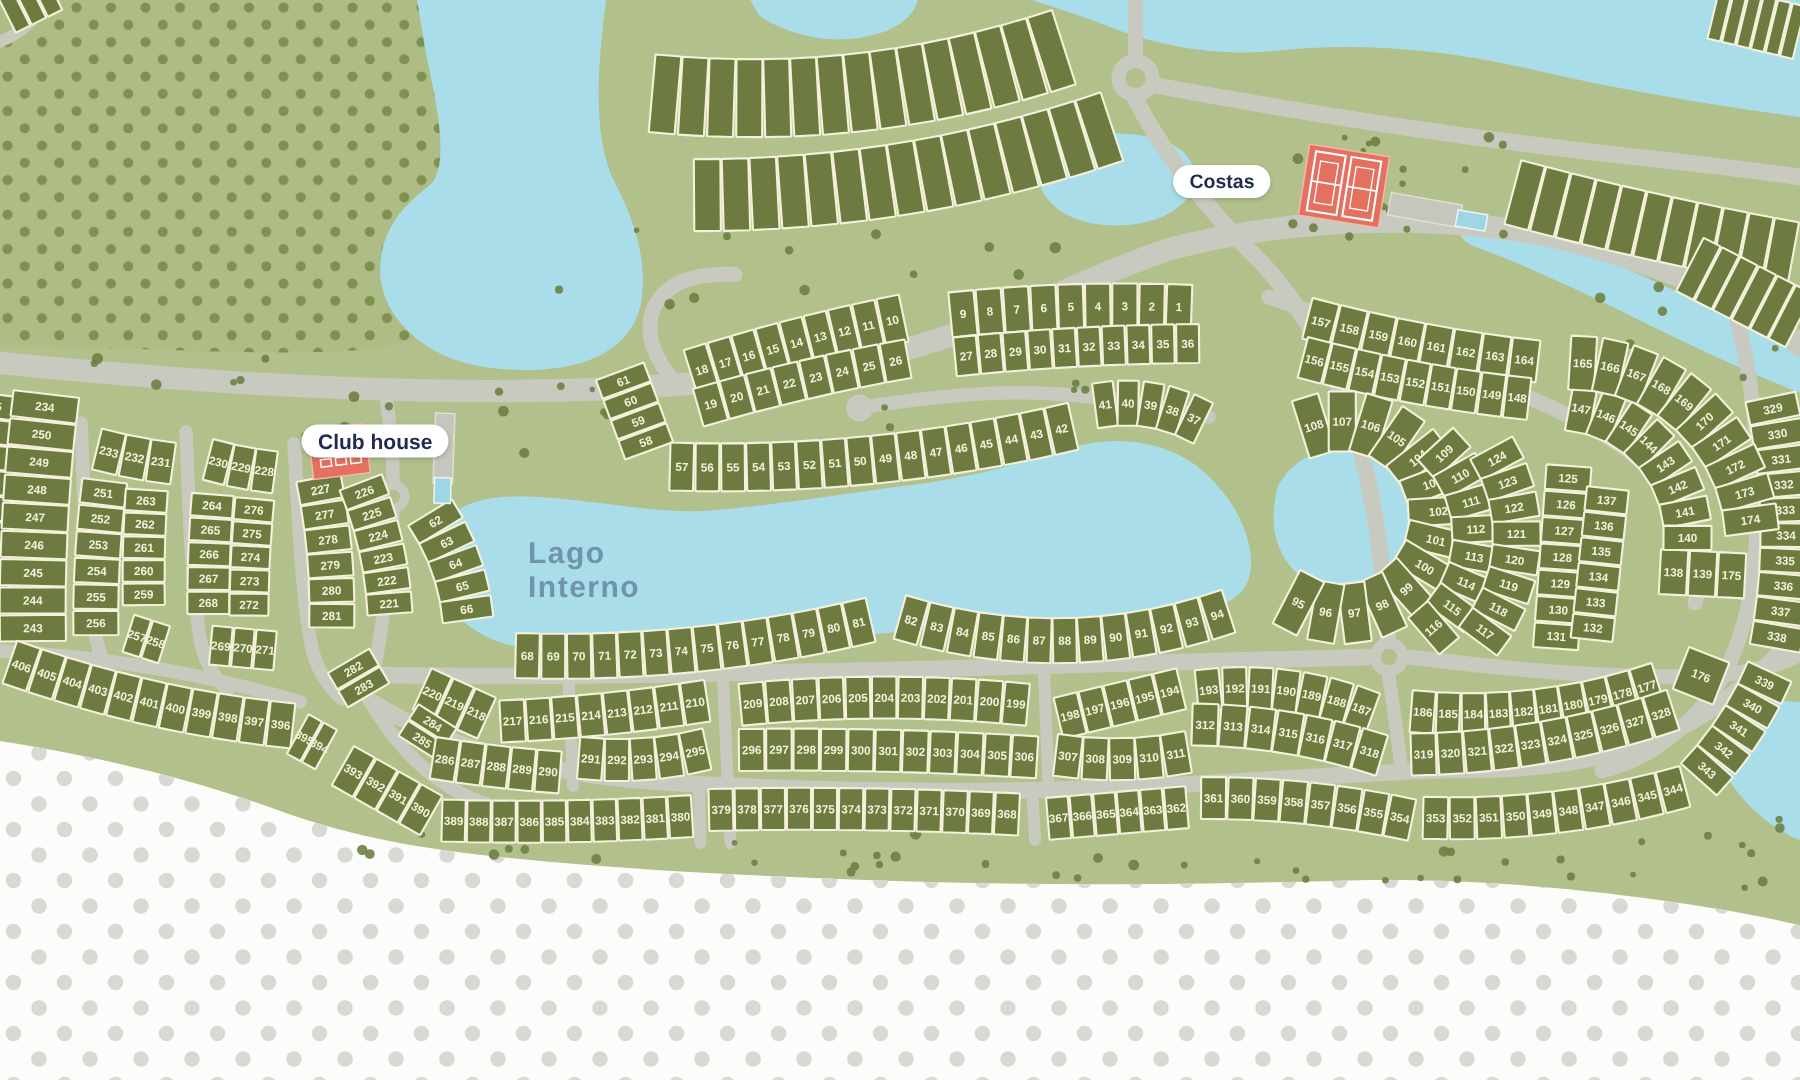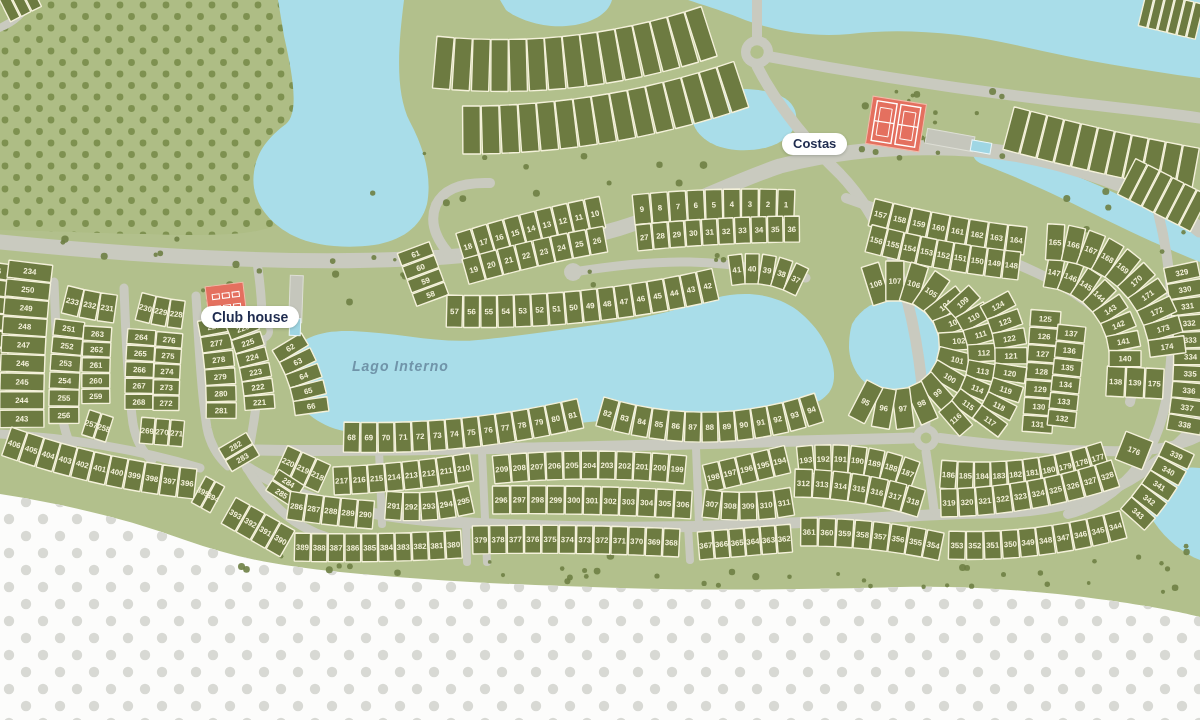--- a/index.html
+++ b/index.html
@@ -1,25 +1,25 @@
 <!DOCTYPE html>
 <html><head>
 <meta charset="utf-8">
 <style>
   html,body{margin:0;padding:0;width:1200px;height:720px;overflow:hidden;
     font-family:"Liberation Sans", sans-serif;background:#b2c08c;}
   .stage{position:relative;width:1200px;height:720px;}
   svg{position:absolute;left:0;top:0;display:block;}
   .pill{position:absolute;background:#ffffff;color:#1e2b4f;font-weight:bold;
     border-radius:12px;padding:3px 11px;font-size:13px;line-height:16px;
-    box-shadow:0 1px 3px rgba(40,50,40,.25);white-space:nowrap;z-index:5;margin-top:23px;}
+    box-shadow:0 1px 3px rgba(40,50,40,.25);white-space:nowrap;z-index:5;}
   .costas-pill{left:782px;top:110px;}
   .club-pill{left:201px;top:283px;font-size:14px;text-align:right;}
   .lake-name{position:absolute;left:352px;top:358px;width:130px;z-index:4;
-    color:#7094a9;font-style:italic;font-weight:bold;font-size:14px;
+    color:#7094a9;font-weight:bold;font-size:20px;
     letter-spacing:1px;}
 </style>
 </head>
 <body>
 
 <div class="stage">
   <svg id="map" width="1200" height="720" viewBox="0 0 1200 720">
       <defs>
         <pattern id="pdots" width="23" height="23" patternUnits="userSpaceOnUse">
           <circle cx="5" cy="5" r="3.4" fill="#7e9150"></circle>

